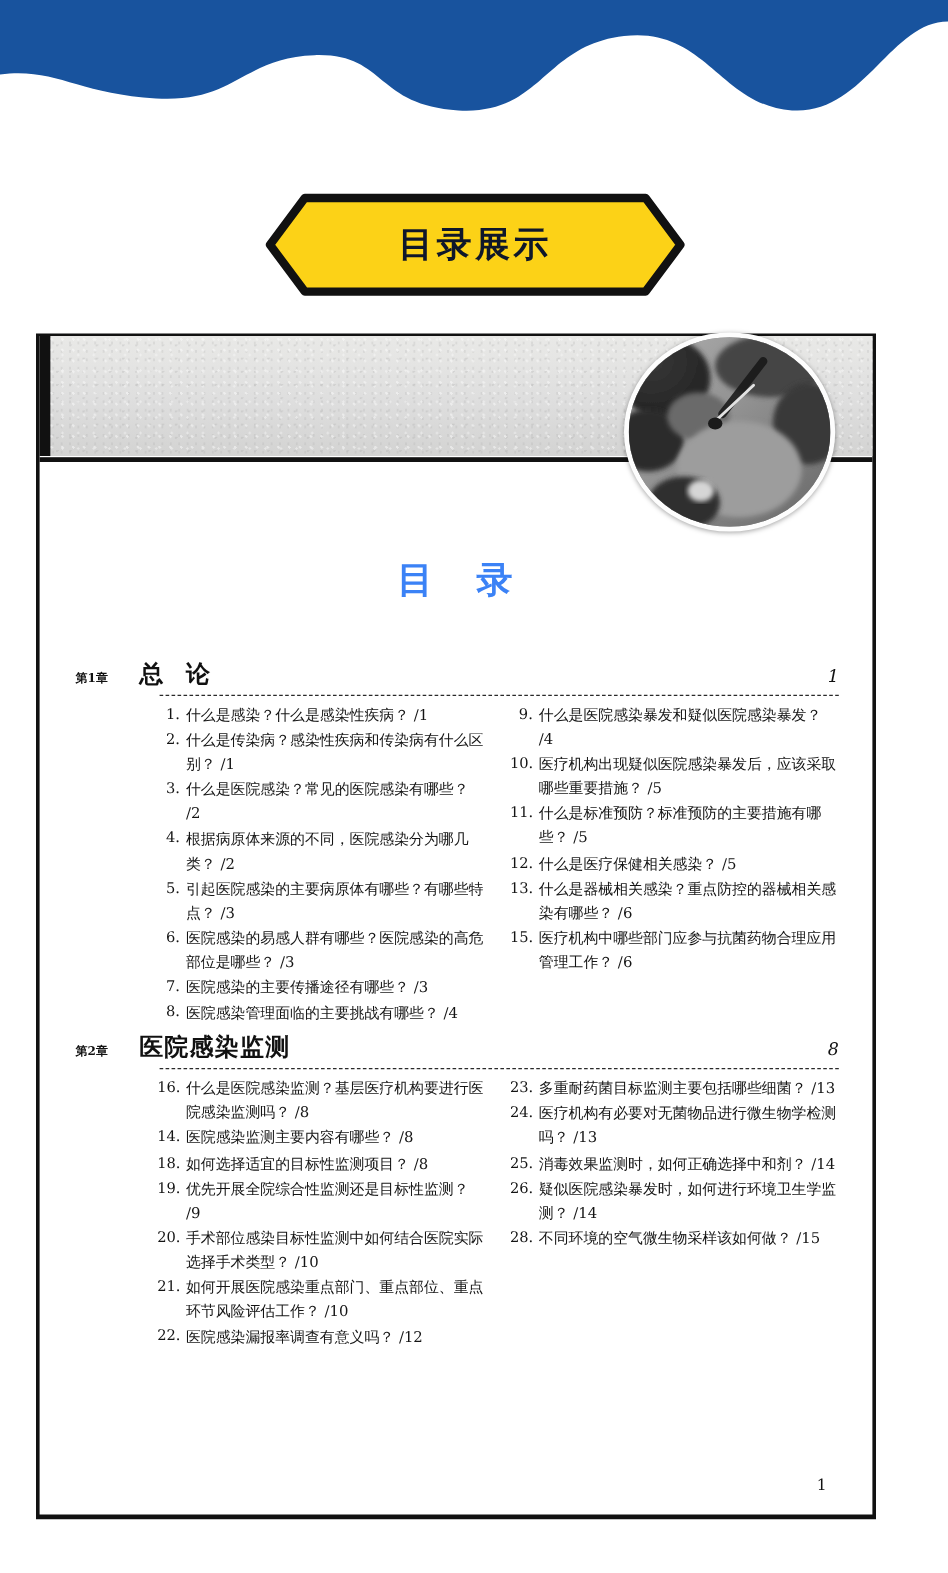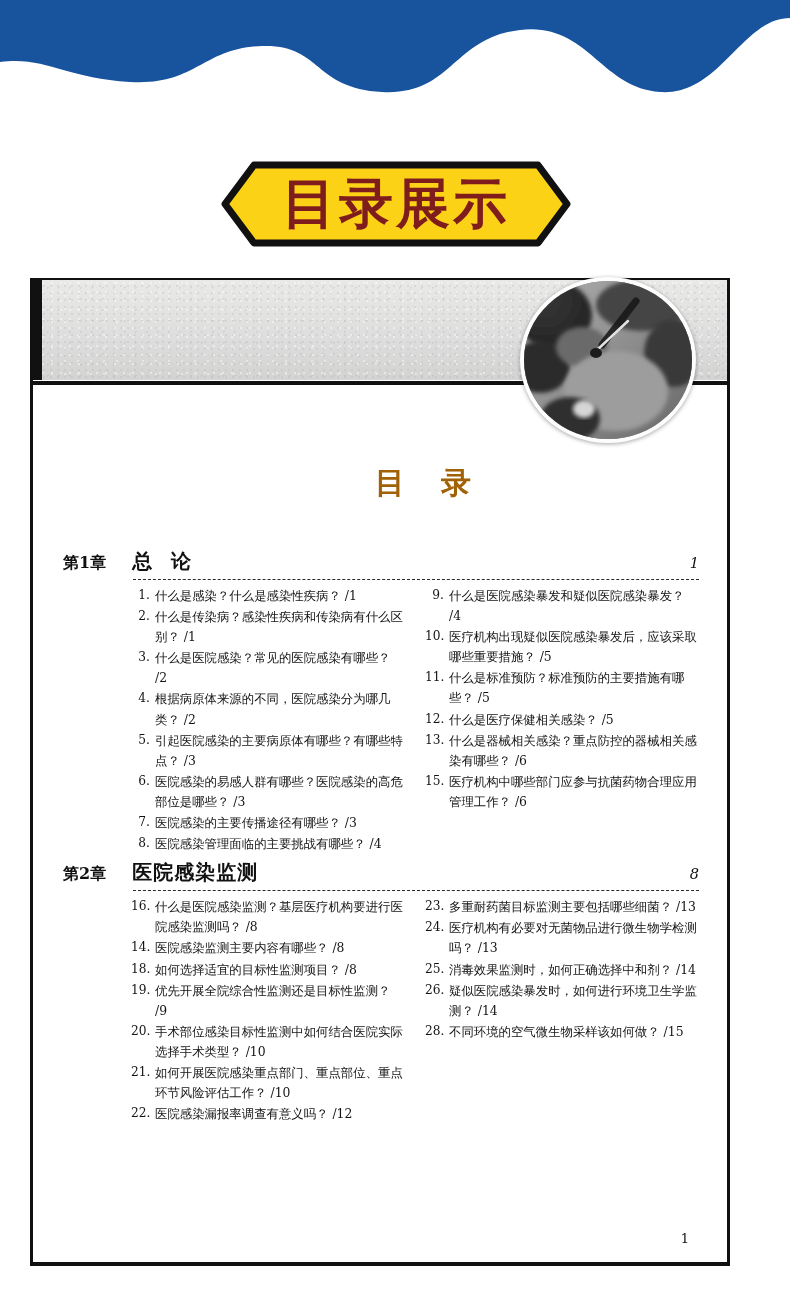--- a/index.html
+++ b/index.html
@@ -38,23 +38,23 @@
   .banner-text {
     position: absolute;
     left: 0; top: 0;
     width: 352px;
     height: 88px;
     display: flex;
     align-items: center;
     justify-content: center;
     font-family: Liberation Serif, serif;
     font-weight: 700;
-    font-size: 54px;
+    font-size: 29px;
     letter-spacing: 3px;
-    color: #7f1d1d;
+    color: #0f172a;
   }
 
   
   .page {
     position: absolute;
     left: 30px;
     top: 278px;
     width: 700px;
     height: 988px;
     background: #ffffff;
@@ -116,43 +116,42 @@
   .toc-title {
     position: absolute;
     left: 0;
     top: 183px;
     width: 100%;
     text-align: center;
     font-family: "DejaVu Serif", "Liberation Serif", serif;
     font-weight: 700;
     font-size: 30px;
     letter-spacing: 2px;
-    color: #a16207;
-    padding-left: 44px;
+    color: #3b82f6;
   }
   .toc-title .gap { display: inline-block; width: 34px; }
 
   
   .chapters {
     position: absolute;
     left: 0;
     top: 268px;
     width: 100%;
   }
   .chapter { margin-bottom: 4px; }
 
   .chapter-head {
     display: flex;
     align-items: baseline;
     padding: 0 28px 0 30px;
   }
   .ch-no {
     font-family: "DejaVu Serif", "Liberation Serif", serif;
     font-weight: 700;
-    font-size: 16px;
+    font-size: 10px;
     white-space: nowrap;
     color: #111;
   }
   .ch-name {
     font-family: "DejaVu Serif", "Liberation Serif", serif;
     font-weight: 700;
     font-size: 20px;
     letter-spacing: 1px;
     margin-left: 26px;
     color: #111;

